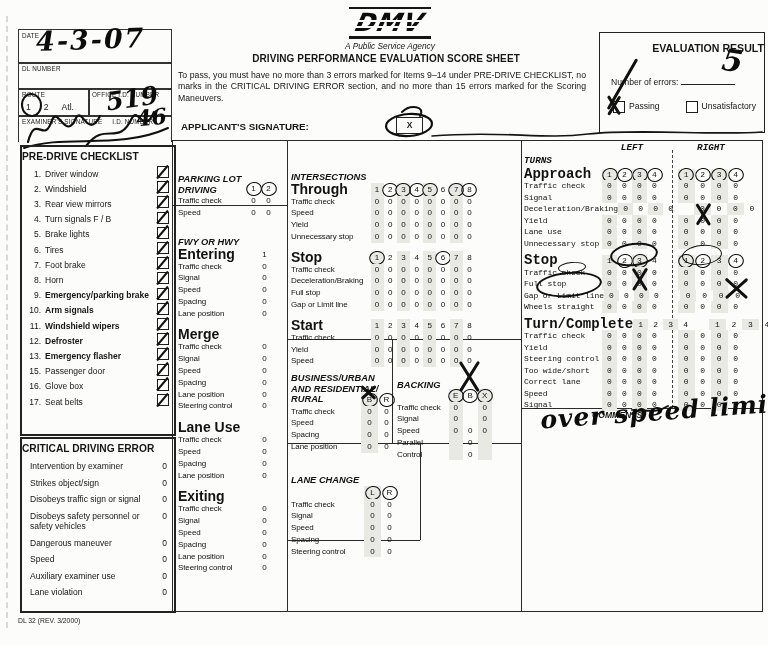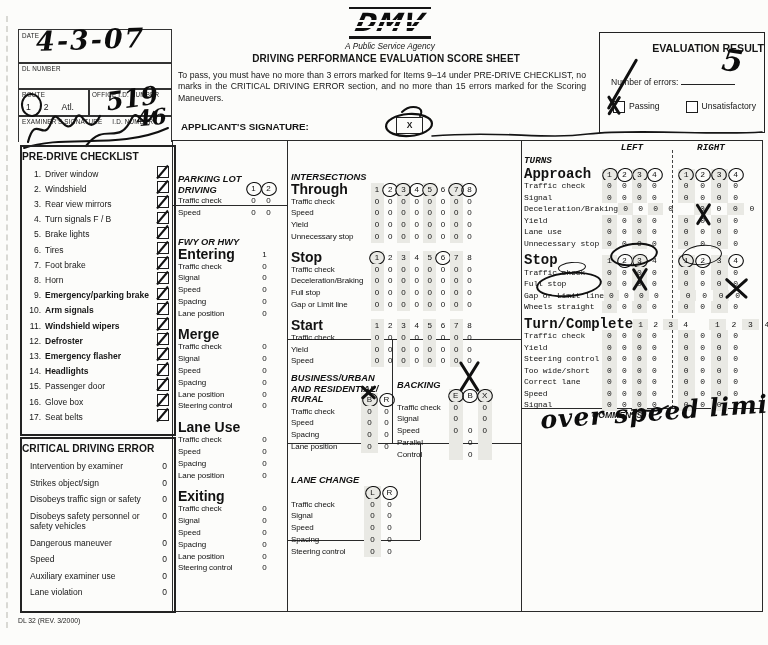--- a/index.html
+++ b/index.html
@@ -267,25 +267,20 @@
           <span class="pd-lab b">Defroster</span>
           <span class="cb checked"></span>
         </div>
 
         <div class="pd-row">
           <span class="pd-num">13.</span>
           <span class="pd-lab b">Emergency flasher</span>
           <span class="cb checked"></span>
         </div>
 
-        <div class="pd-row">
-          <span class="pd-num">14.</span>
-          <span class="pd-lab b">Headlights</span>
-          <span class="cb checked"></span>
-        </div>
 
         <div class="pd-row">
           <span class="pd-num">15.</span>
           <span class="pd-lab">Passenger door</span>
           <span class="cb checked"></span>
         </div>
 
         <div class="pd-row">
           <span class="pd-num">16.</span>
           <span class="pd-lab">Glove box</span>
@@ -308,21 +303,21 @@
           <span class="cr-lab">Intervention by examiner</span>
           <span class="cr-val">0</span>
         </div>
 
         <div class="cr-row">
           <span class="cr-lab">Strikes object/sign</span>
           <span class="cr-val">0</span>
         </div>
 
         <div class="cr-row">
-          <span class="cr-lab">Disobeys traffic sign or safety</span>
+          <span class="cr-lab">Disobeys traffic sign or signal</span>
           <span class="cr-val">0</span>
         </div>
 
         <div class="cr-row">
           <span class="cr-lab">Disobeys safety personnel or safety vehicles</span>
           <span class="cr-val">0</span>
         </div>
 
         <div class="cr-row">
           <span class="cr-lab">Dangerous maneuver</span>

